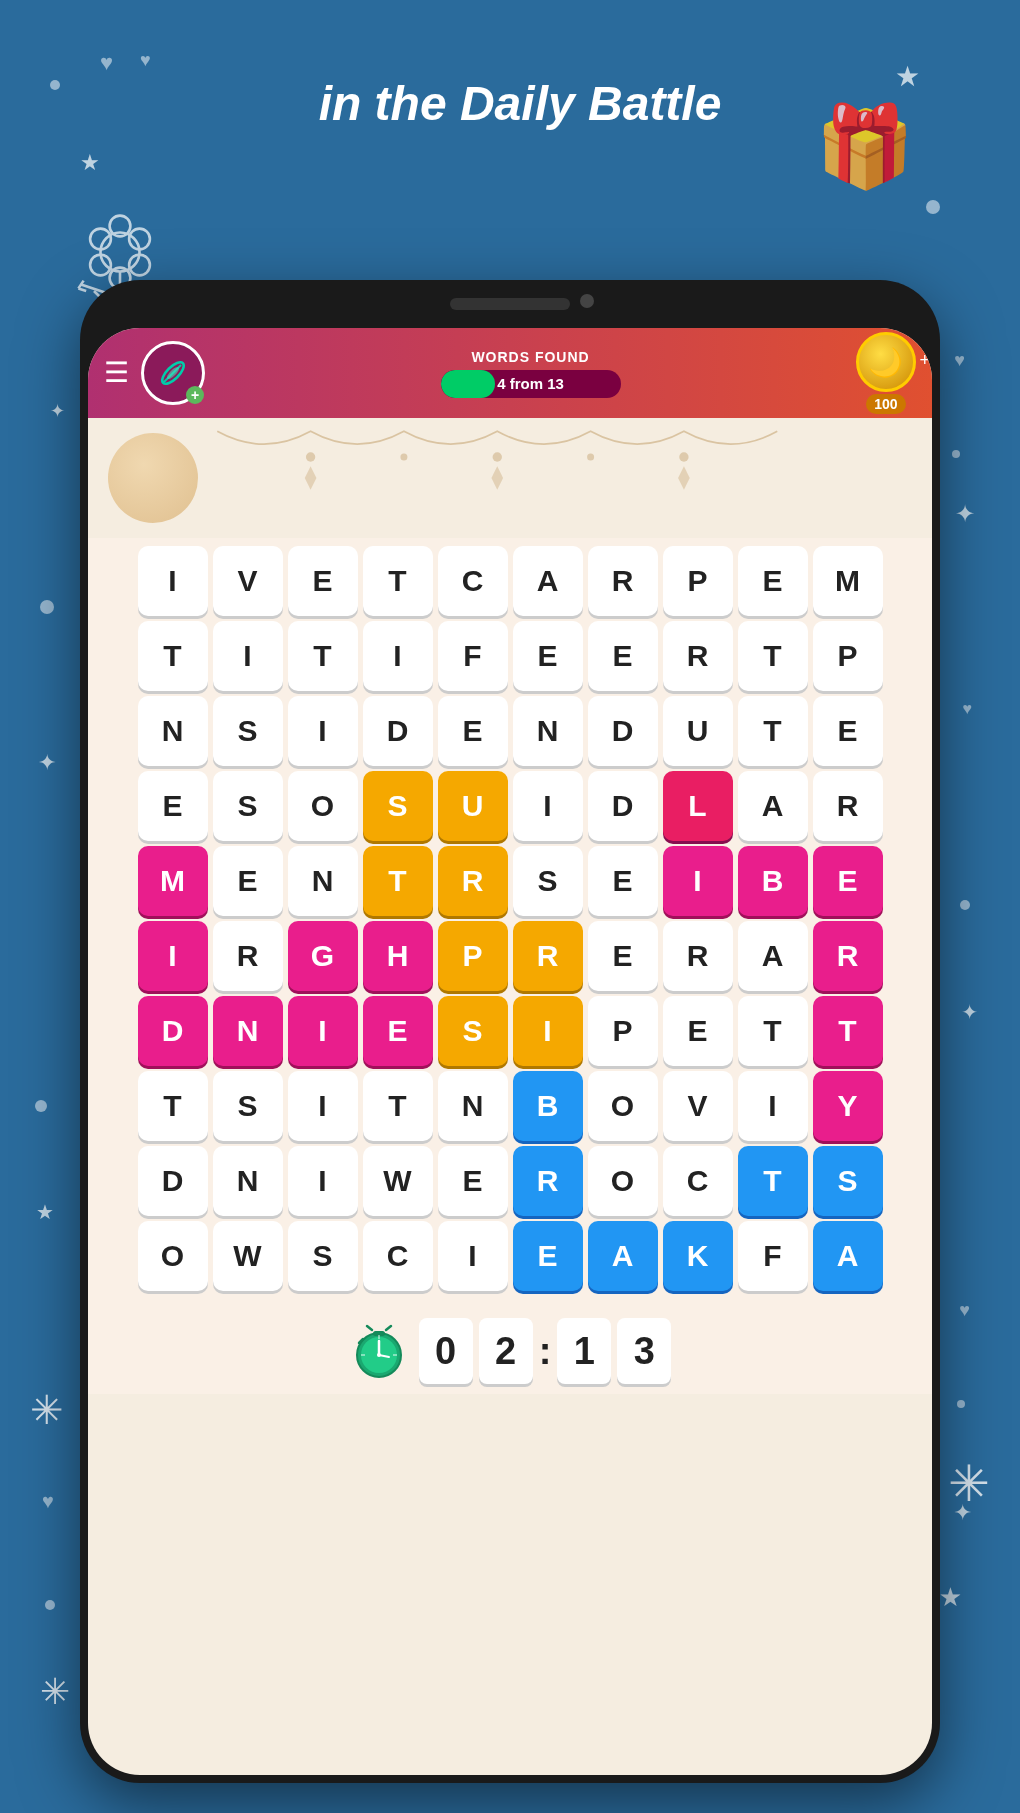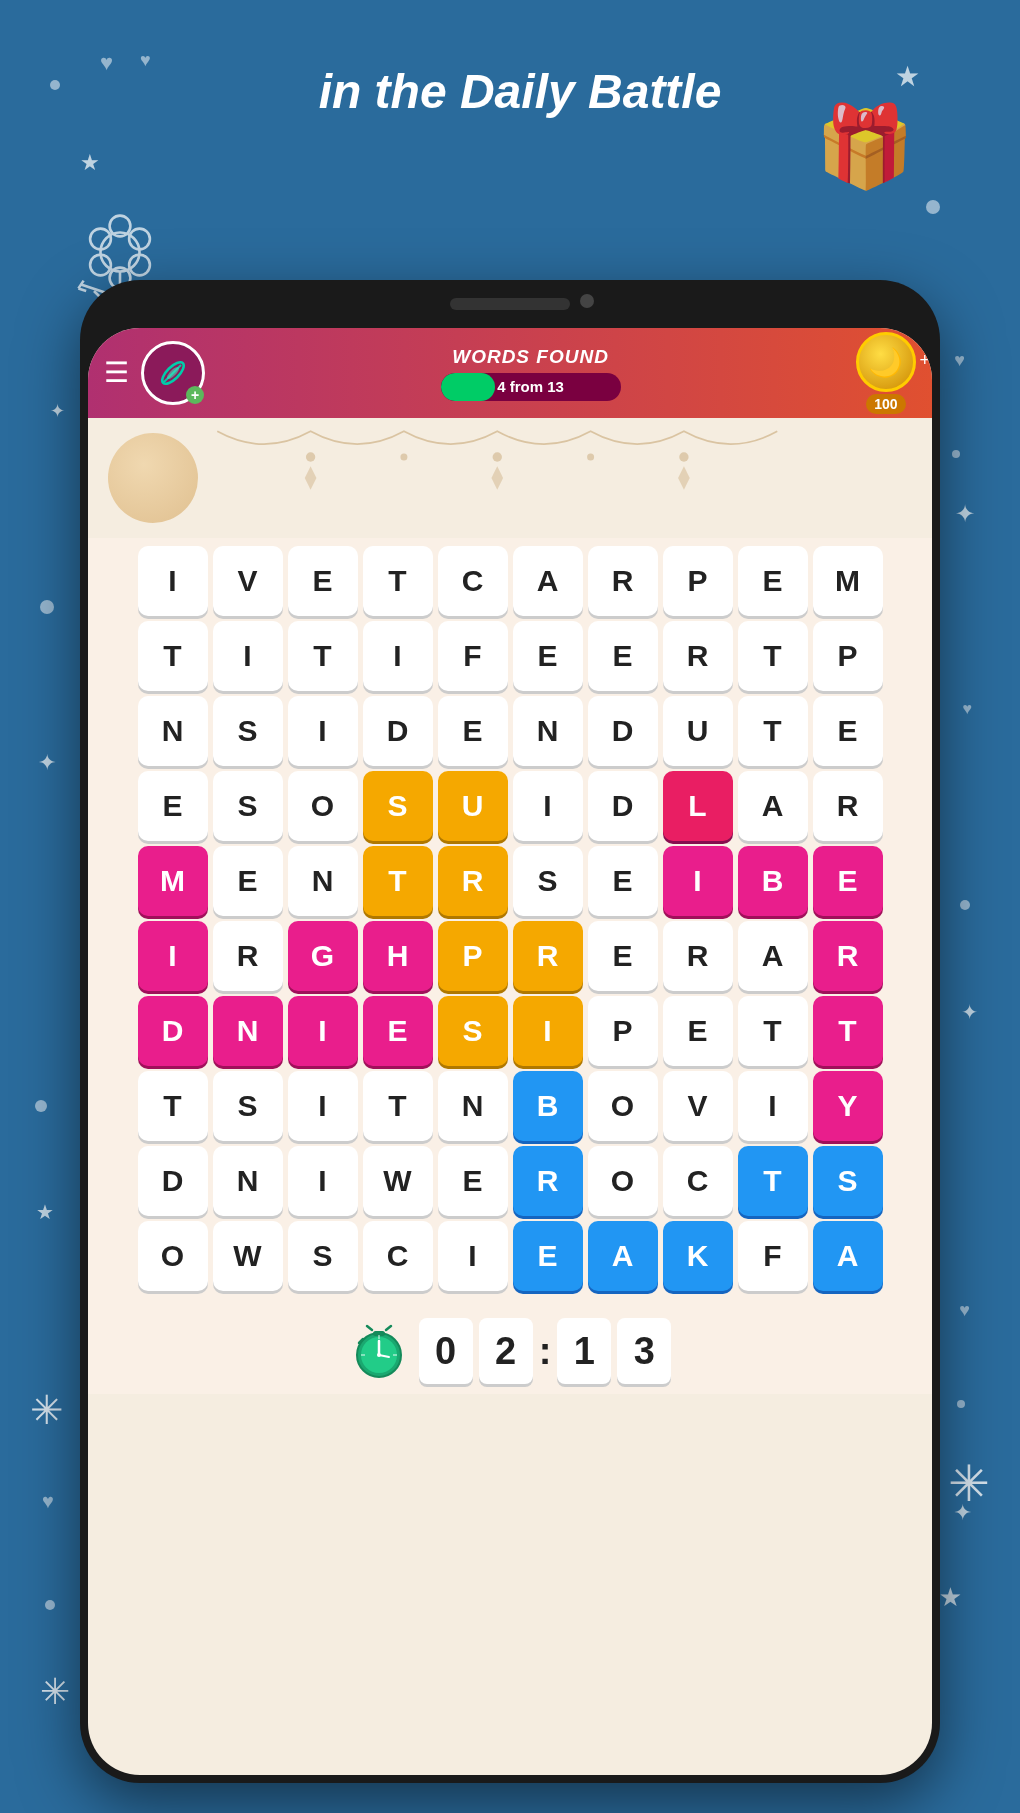--- a/index.html
+++ b/index.html
@@ -25,21 +25,21 @@
       font-weight: 900;
       color: white;
       line-height: 1.0;
       text-shadow: 2px 4px 8px rgba(0,0,0,0.2);
     }
     .title-sub {
       font-size: 48px;
       font-weight: 700;
       color: white;
       font-style: italic;
-      margin-top: 4px;
+      margin-top: 16px;
       padding-left: 20px;
     }
 
     
     .phone-frame {
       position: absolute;
       top: 280px;
       left: 80px;
       right: 80px;
       bottom: 30px;
@@ -121,25 +121,24 @@
       justify-content: center;
       font-weight: bold;
     }
     .words-found-area {
       display: flex;
       flex-direction: column;
       align-items: center;
     }
     .words-found-label {
       color: white;
-      font-size: 19px;
+      font-size: 14px;
       font-weight: 600;
       letter-spacing: 1px;
       margin-bottom: 5px;
-      font-style: italic;
     }
     .progress-bar-container {
       width: 180px;
       height: 28px;
       background: #7a0040;
       border-radius: 14px;
       overflow: hidden;
       display: flex;
       align-items: center;
       position: relative;

